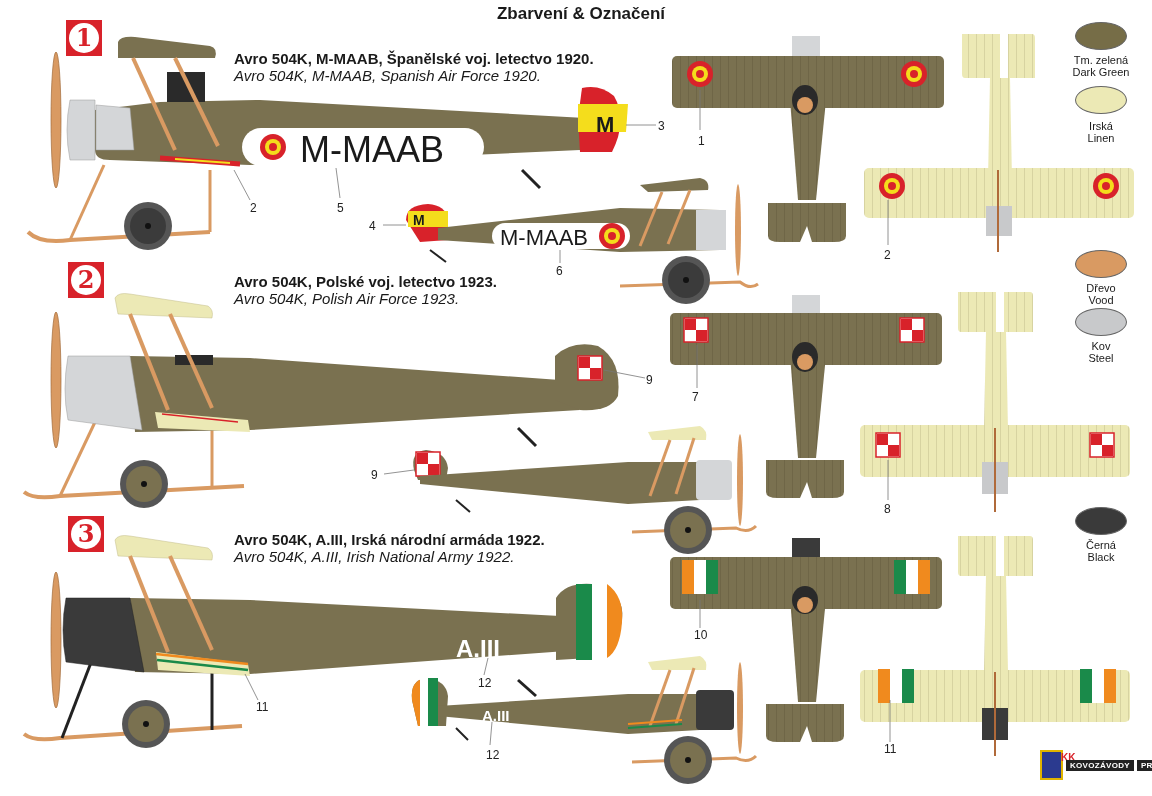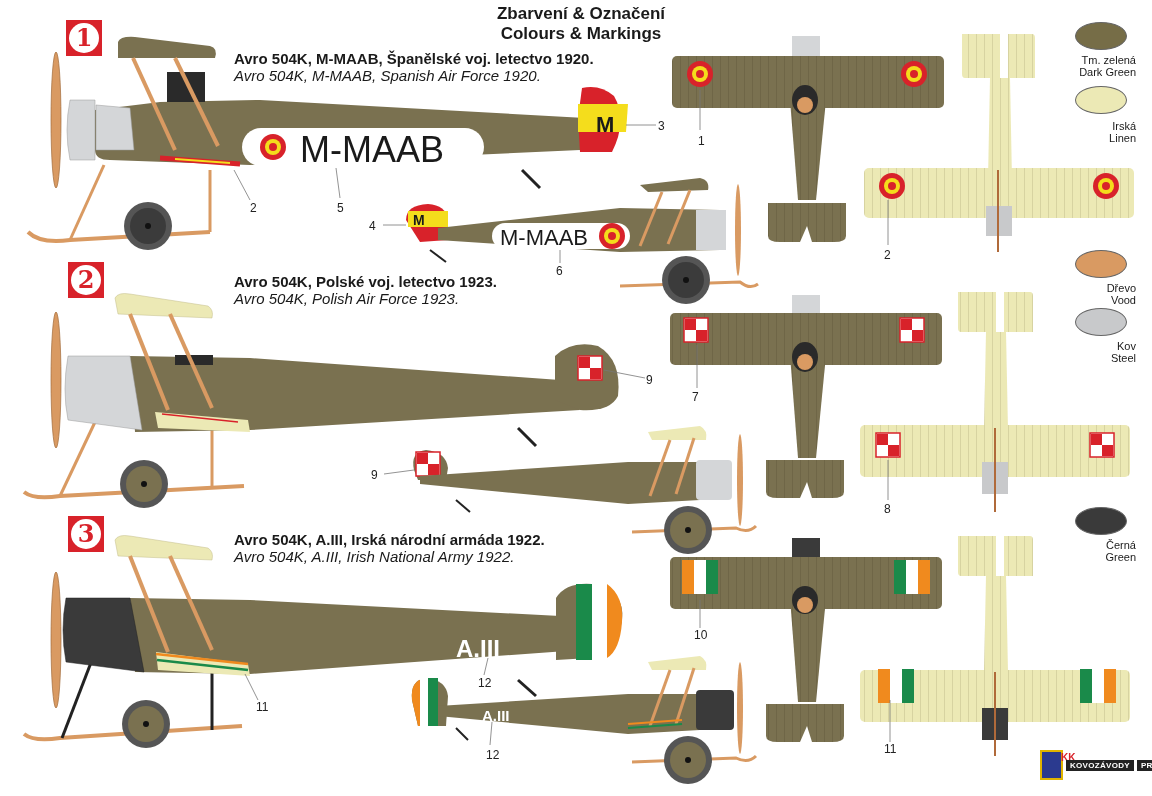--- a/index.html
+++ b/index.html
@@ -6,34 +6,33 @@
   body{width:1152px;height:796px;position:relative;overflow:hidden;font-family:"Liberation Sans",sans-serif;color:#1a1a1a;}
   .abs{position:absolute;}
   .title{left:0;width:1152px;top:4px;text-align:center;font-weight:bold;font-size:17px;line-height:20px;padding-left:10px;box-sizing:border-box;}
   .title div{margin-left:0;}
   .cap{font-size:15px;line-height:17px;}
   .cap .b{font-weight:bold;}
   .cap .i{font-style:italic;}
   .badge{width:36px;height:36px;background:#d8222a;display:flex;align-items:center;justify-content:center;}
   .badge span{width:30px;height:30px;border-radius:50%;background:#fff;color:#d8222a;font-family:"DejaVu Serif",serif;font-weight:bold;font-size:24px;line-height:30px;text-align:center;}
   .swatch{width:50px;height:26px;border-radius:50%;border:1px solid #666;}
-  .swlabel{font-size:11px;line-height:12px;text-align:right;width:70px;}
+  .swlabel{font-size:11px;line-height:12px;text-align:center;width:70px;}
   .num{font-size:12px;color:#222;}
   .logo{display:flex;align-items:center;gap:3px;}
   .logo .mk{width:22px;height:30px;background:#2b3a8f;border:2px solid #e0b400;box-sizing:border-box;color:#d8222a;font-weight:bold;font-size:10px;text-align:center;line-height:12px;padding-left:19px;}
   .logo .bars{display:flex;flex-direction:row;gap:3px;}
   .logo .bar{background:#222;color:#fff;font-size:8px;font-weight:bold;padding:1px 4px;letter-spacing:.3px;}
   svg{position:absolute;left:0;top:0;}
 </style>
 </head>
 <body>
 
 <div class="abs title">
   <div>Zbarvení &amp; Označení</div>
-  <div>Colours &amp; Markings</div>
 </div>
 
 <div class="abs badge" style="left:66px;top:20px;">
     <span>1</span>
   </div>
 <div class="abs badge" style="left:68px;top:262px;">
     <span>2</span>
   </div>
 <div class="abs badge" style="left:68px;top:516px;">
     <span>3</span>
@@ -349,21 +348,21 @@
   <div class="swatch" style="background:#c8c9cb;margin-left:9px;"></div>
   <div class="swlabel" style="margin-top:4px;">
       <div>Kov</div>
       <div>Steel</div>
     </div>
 </div>
 <div class="abs" style="left:1066px;top:507px;">
   <div class="swatch" style="background:#3a3a3a;margin-left:9px;"></div>
   <div class="swlabel" style="margin-top:4px;">
       <div>Černá</div>
-      <div>Green</div>
+      <div>Black</div>
     </div>
 </div>
 
 <div class="abs logo" style="left:1040px;top:750px;">
   <div class="mk">KK</div>
   <div class="bars">
     <div class="bar">KOVOZÁVODY</div>
     <div class="bar" style="text-align:right;">PROSTĚJOV</div>
   </div>
 </div>

